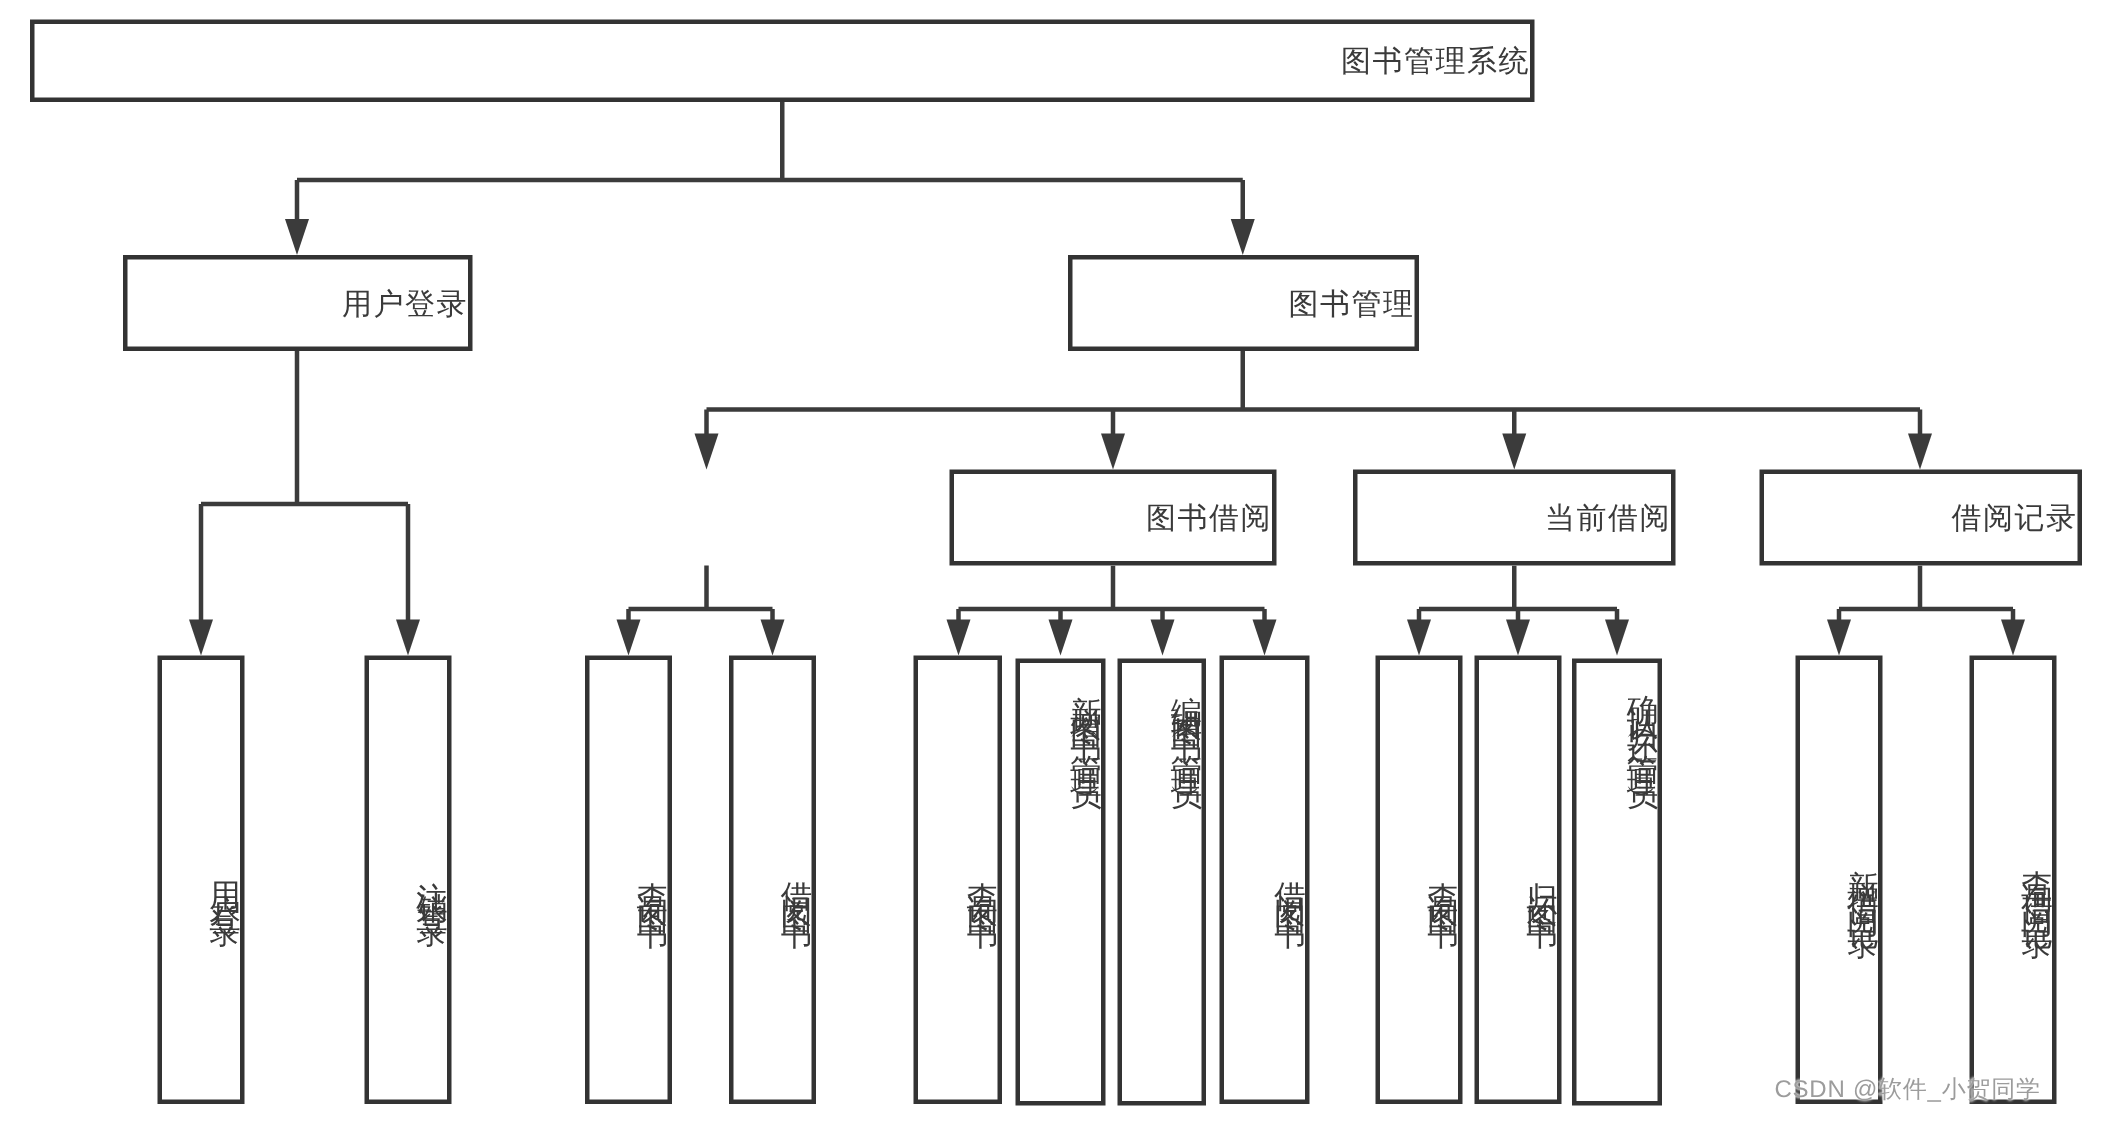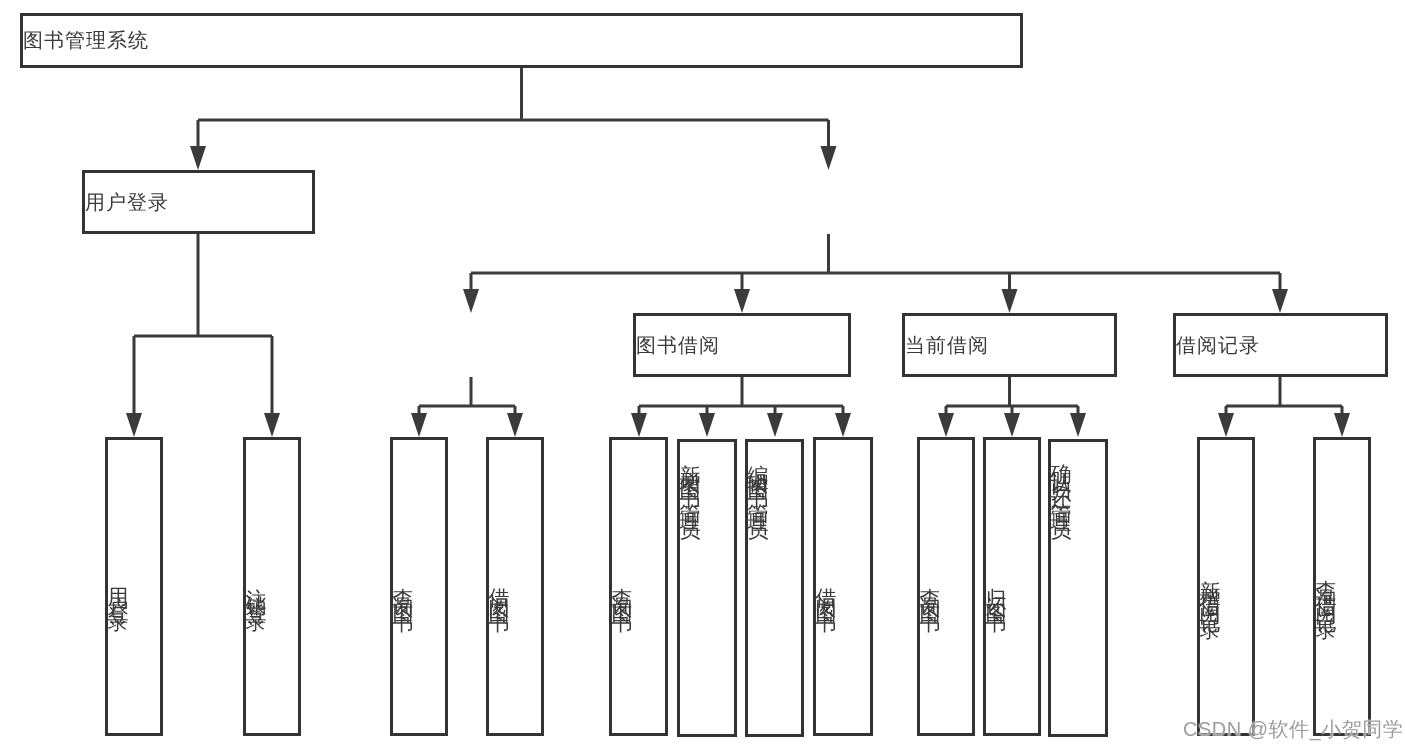--- a/index.html
+++ b/index.html
@@ -17,21 +17,21 @@
     width: 1405px; height: 747px;
     z-index: 1;
   }
   .node {
     position: absolute;
     box-sizing: border-box;
     background: #ffffff;
     border: 3px solid #333333;
     display: flex;
     align-items: center;
-    justify-content: flex-start;
+    justify-content: flex-end;
     color: #3a3a3a;
     z-index: 2;
   }
   .node.h span {
     font-size: 20px;
     letter-spacing: 1px;
     white-space: nowrap;
   }
   .node.leaf .vtext {
     writing-mode: vertical-rl;
@@ -43,21 +43,21 @@
   }
   .node.leaf.toptext {
     align-items: flex-start;
     padding-top: 5px;
   }
   .watermark {
     position: absolute;
     left: 1183px;
     top: 716px;
     z-index: 3;
-    font-size: 20px;
+    font-size: 16px;
     color: #9c9c9c;
     letter-spacing: 0.5px;
     white-space: nowrap;
     text-shadow: 0 0 2px #ffffff, 0 0 2px #ffffff;
   }
 </style>
 </head>
 <body>
 
 <div class="stage">
@@ -119,20 +119,23 @@
     </g>
   </svg>
 
   <div class="node h" style="left:20px; top:13px; width:1003px; height:55px;">
     <span>图书管理系统</span>
   </div>
 
   <div class="node h" style="left:82px; top:170px; width:233px; height:64px;">
     <span>用户登录</span>
   </div>
+  <div class="node h" style="left:712px; top:170px; width:234px; height:64px;">
+    <span>图书管理</span>
+  </div>
 
   <div class="node h" style="left:633px; top:313px; width:218px; height:64px;">
     <span>图书借阅</span>
   </div>
   <div class="node h" style="left:902px; top:313px; width:215px; height:64px;">
     <span>当前借阅</span>
   </div>
   <div class="node h" style="left:1173px; top:313px; width:215px; height:64px;">
     <span>借阅记录</span>
   </div>

